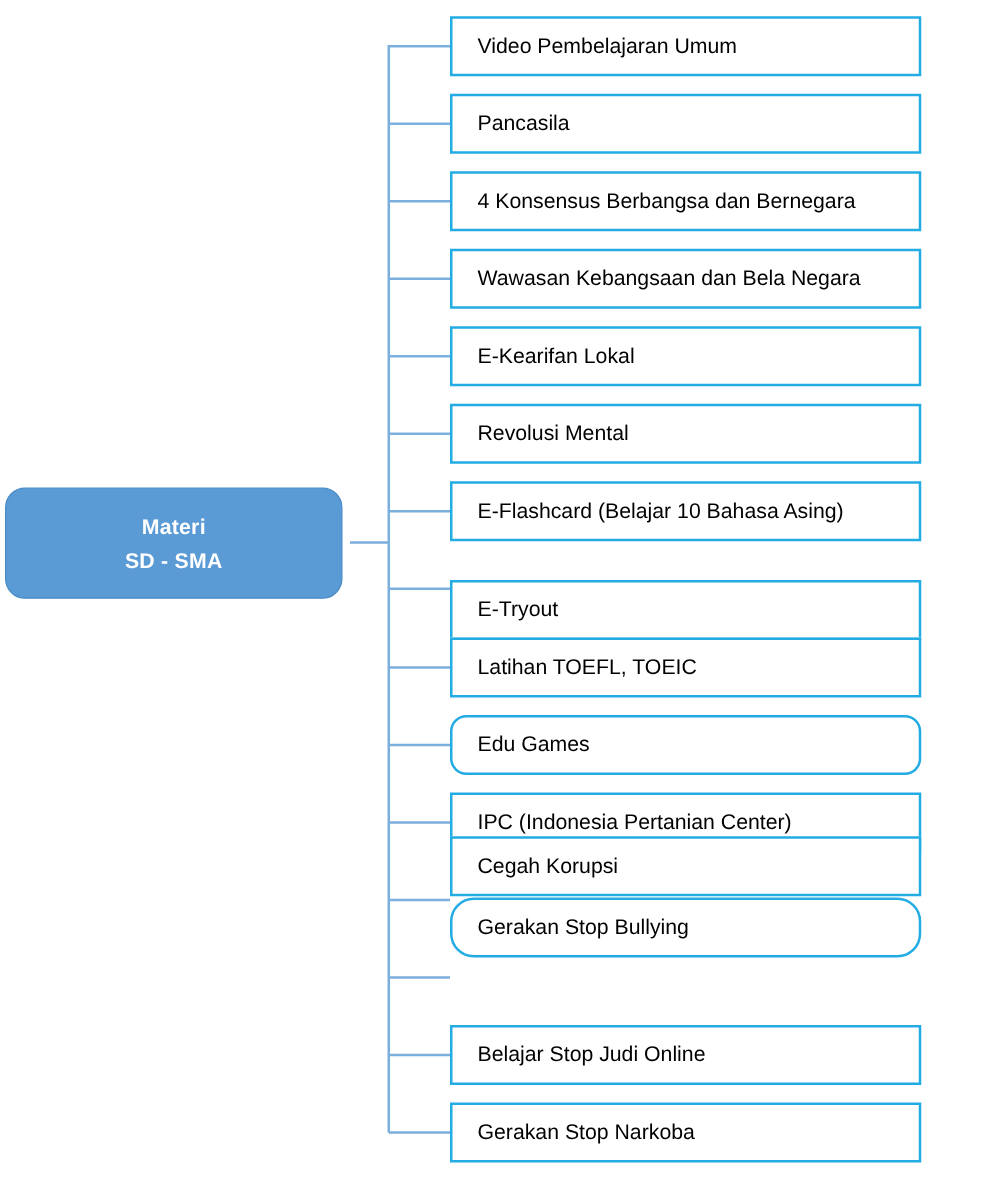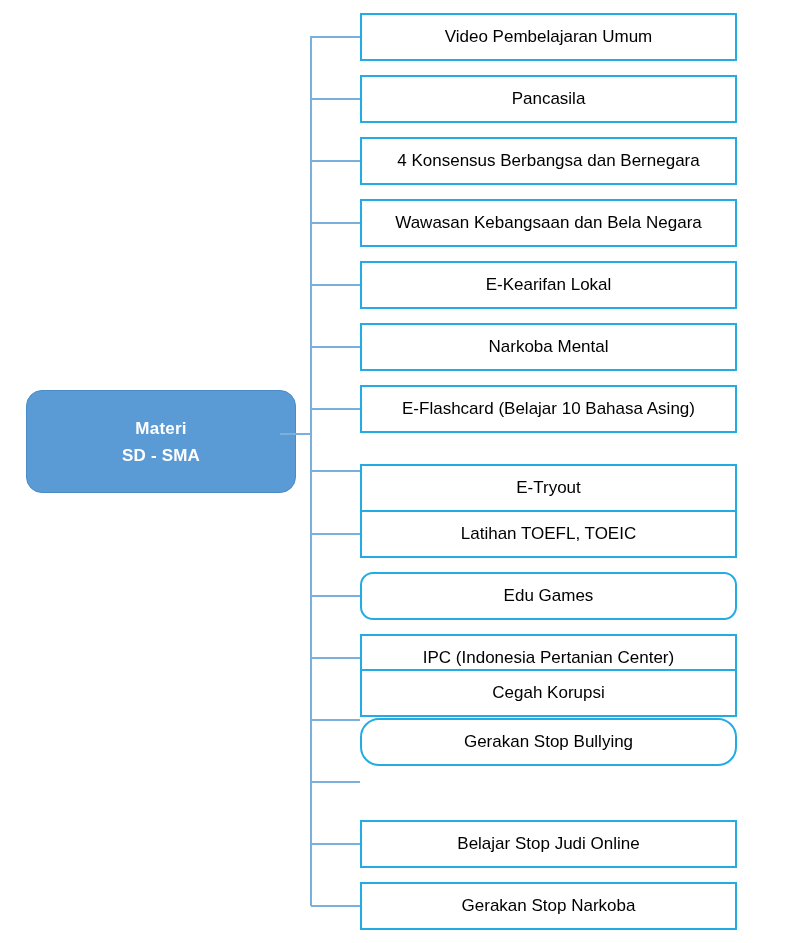--- a/index.html
+++ b/index.html
@@ -17,24 +17,24 @@
 
   #diagram {
     position: relative;
     width: 800px;
     height: 943px;
   }
 
   
   .root-node {
     position: absolute;
-    left: 26px;
+    left: 4px;
     top: 390px;
     width: 270px;
-    height: 103px;
+    height: 89px;
     box-sizing: border-box;
     background: #5B9BD5;
     border: 1px solid #4A8CC7;
     border-radius: 16px;
     display: flex;
     flex-direction: column;
     align-items: center;
     justify-content: center;
     color: #ffffff;
     font-weight: bold;
@@ -72,21 +72,20 @@
   .node-box {
     position: absolute;
     left: 360px;
     width: 377px;
     height: 48px;
     box-sizing: border-box;
     background: #ffffff;
     border: 2px solid #23ACE3;
     display: flex;
     align-items: center;
-    justify-content: center;
     padding: 0 20px;
   }
   .node-box .label {
     font-size: 17px;
     line-height: 20px;
     color: #000000;
     text-align: center;
     white-space: nowrap;
   }
 </style>
@@ -119,21 +118,21 @@
       <div class="conn conn-branch" style="top: 222.21px;"></div>
       <div class="node-box" style="top: 199.21px;">
         <span class="label">Wawasan Kebangsaan dan Bela Negara</span>
       </div>
       <div class="conn conn-branch" style="top: 284.28px;"></div>
       <div class="node-box" style="top: 261.28px;">
         <span class="label">E-Kearifan Lokal</span>
       </div>
       <div class="conn conn-branch" style="top: 346.35px;"></div>
       <div class="node-box" style="top: 323.35px;">
-        <span class="label">Narkoba Mental</span>
+        <span class="label">Revolusi Mental</span>
       </div>
       <div class="conn conn-branch" style="top: 408.42px;"></div>
       <div class="node-box" style="top: 385.42px;">
         <span class="label">E-Flashcard (Belajar 10 Bahasa Asing)</span>
       </div>
       <div class="conn conn-branch" style="top: 470.49px;"></div>
       <div class="node-box" style="top: 464px;">
         <span class="label">E-Tryout</span>
       </div>
       <div class="conn conn-branch" style="top: 532.56px;"></div>

